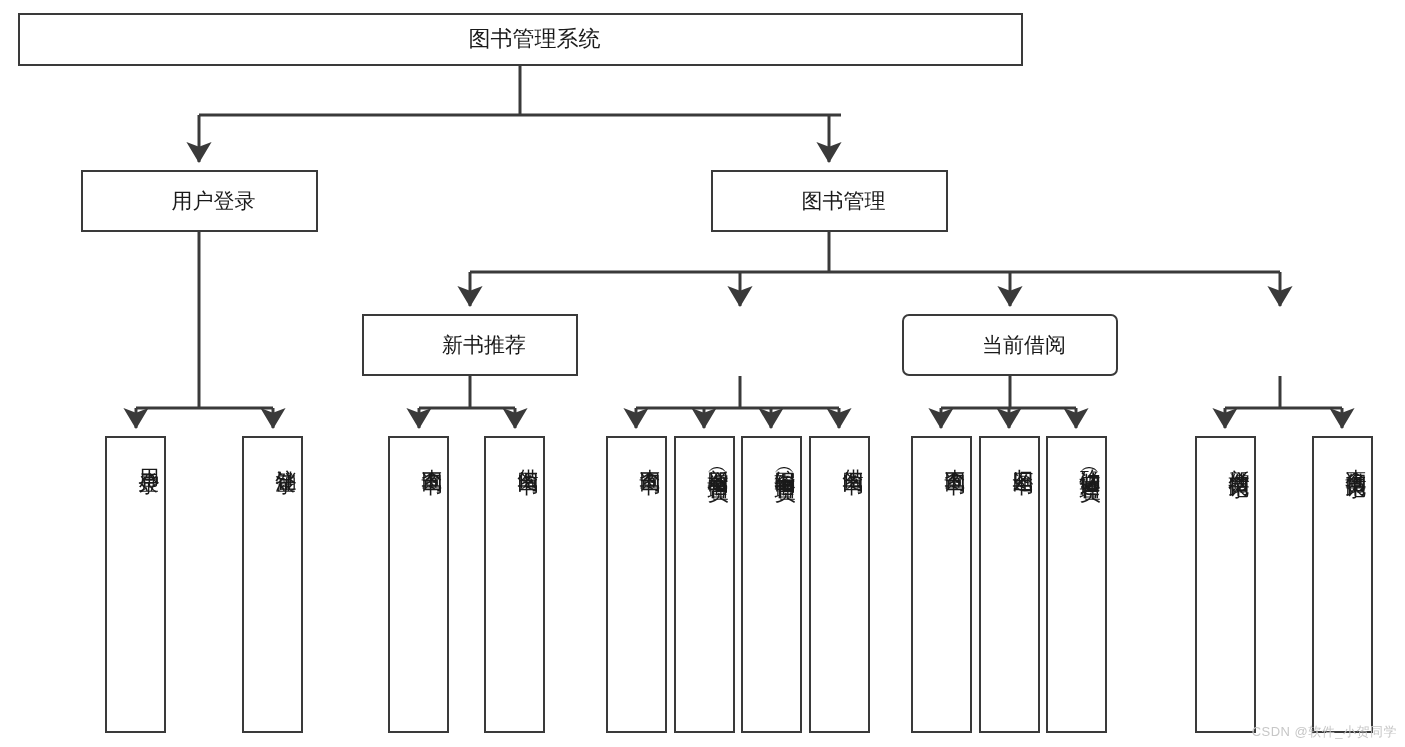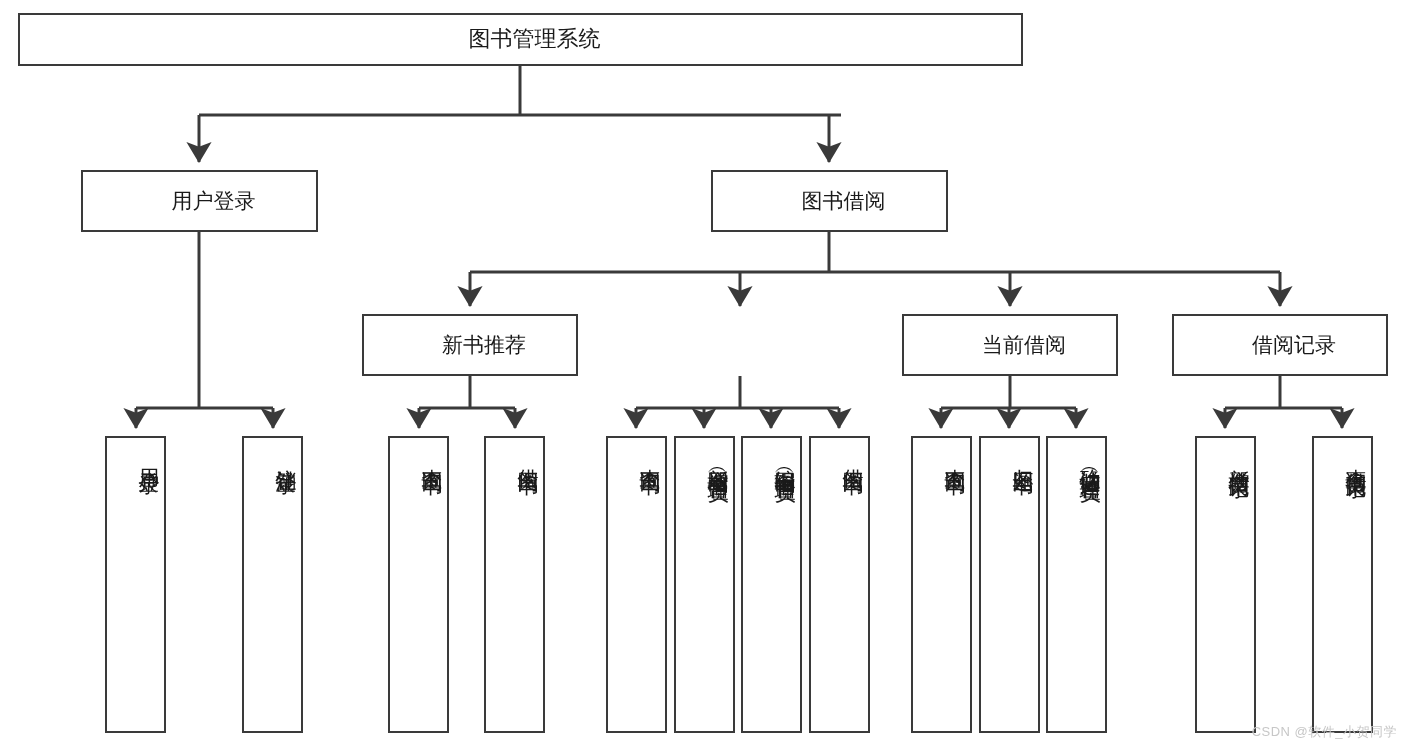--- a/index.html
+++ b/index.html
@@ -138,31 +138,28 @@
   </svg>
 
   <div class="node root horizontal" style="left:18px; top:13px; width:1005px; height:53px;">
     <span class="node-label">图书管理系统</span>
   </div>
 
   <div class="node horizontal" style="left:81px; top:170px; width:237px; height:62px;">
     <span class="node-label">用户登录</span>
   </div>
   <div class="node horizontal" style="left:711px; top:170px; width:237px; height:62px;">
-    <span class="node-label">图书借阅</span>
+    <span class="node-label">图书管理</span>
   </div>
 
   <div class="node horizontal" style="left:362px; top:314px; width:216px; height:62px;">
     <span class="node-label">新书推荐</span>
   </div>
-  <div class="node horizontal" style="left:902px; top:314px; width:216px; height:62px;">
+  <div class="node horizontal" style="left:902px; top:314px; width:216px; height:62px;border-radius:7px;">
     <span class="node-label">当前借阅</span>
-  </div>
-  <div class="node horizontal" style="left:1172px; top:314px; width:216px; height:62px;">
-    <span class="node-label">借阅记录</span>
   </div>
 
   <div class="node vertical" style="left:105px; top:436px; width:61px; height:297px;">
     <span class="node-label">用户登录</span>
   </div>
   <div class="node vertical" style="left:242px; top:436px; width:61px; height:297px;">
     <span class="node-label">注销登录</span>
   </div>
   <div class="node vertical" style="left:388px; top:436px; width:61px; height:297px;">
     <span class="node-label">查询图书</span>

